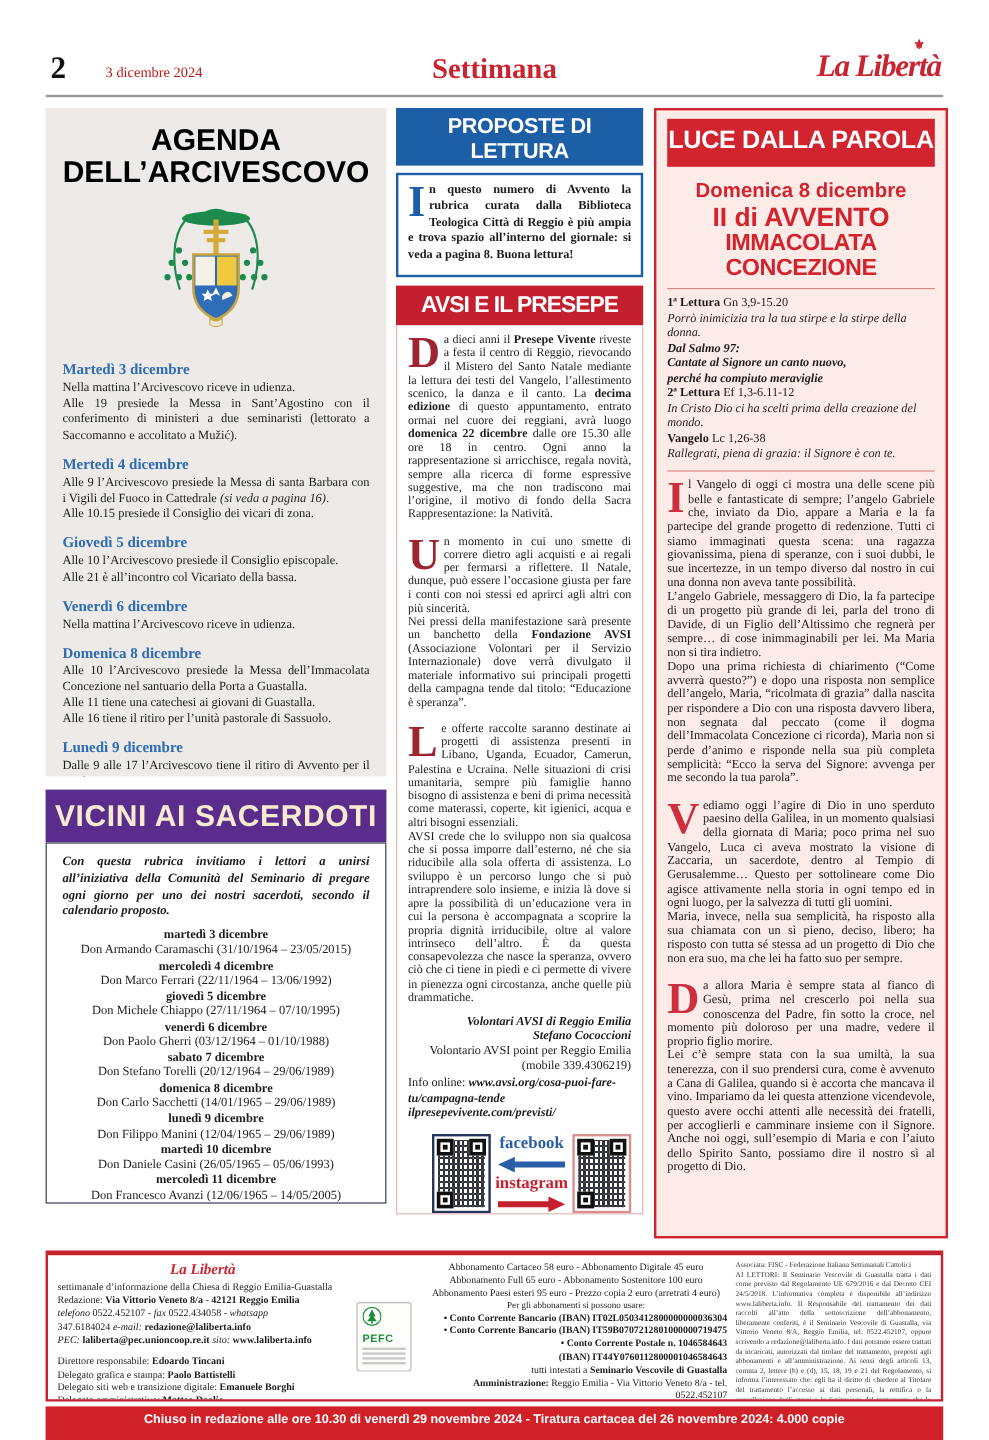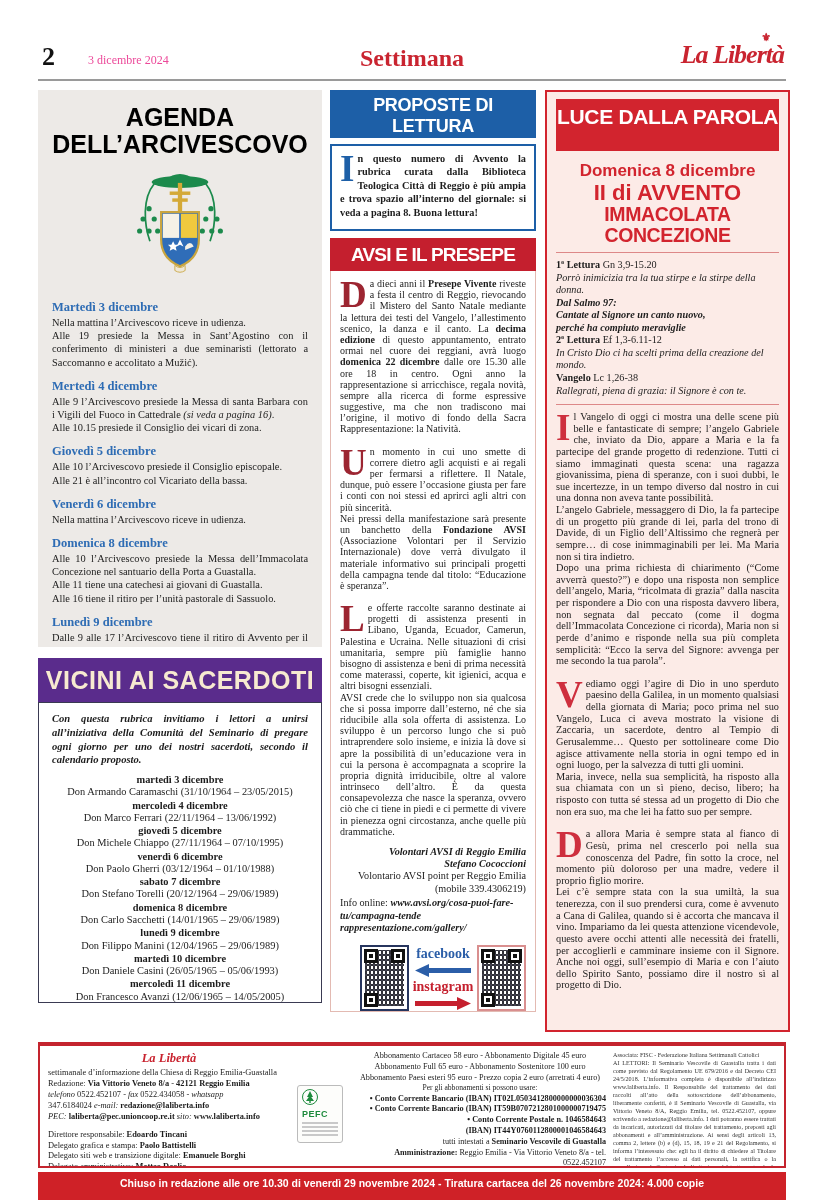--- a/index.html
+++ b/index.html
@@ -1,21 +1,21 @@
 <!DOCTYPE html>
 <html lang="it"><head>
 <meta charset="utf-8">
 <style>
   * { margin:0; padding:0; box-sizing:border-box; }
   body { background:#fff; font-family:"Liberation Serif", serif; color:#1c1c1c; }
   .page { position:relative; width:824px; height:1200px; background:#fff; overflow:hidden; margin:0 auto; }
 
   
   .pagenum { position:absolute; left:42px; top:42px; font:bold 26px "Liberation Serif", serif; color:#111; }
-  .pagedate { position:absolute; left:88px; top:53px; font:12px "Liberation Serif", serif; color:#ec4899; }
+  .pagedate { position:absolute; left:88px; top:53px; font:12px "Liberation Serif", serif; color:#b91c1c; }
   .section-title { position:absolute; left:0; top:45px; width:100%; text-align:center;
                    font:bold 24px "Liberation Serif", serif; color:#c92430; }
   .logo { position:absolute; right:40px; top:40px; font:bold italic 26px "Liberation Serif", serif;
           color:#c92430; letter-spacing:-1px; }
   .logo .mitre { position:absolute; top:-9px; right:14px; font-size:11px; font-style:normal; }
   .head-rule { position:absolute; left:38px; top:79px; width:748px; height:2px; background:#9a9a9a; }
 
   
   .agenda { position:absolute; left:38px; top:90px; width:284px; height:557px;
             background:#edeae7; padding:12px 14px; overflow:hidden; }
@@ -71,21 +71,21 @@
   .finder::after { content:""; position:absolute; inset:2px; background:#111; }
   .f-tl { top:2px; left:2px; } .f-tr { top:2px; right:2px; } .f-bl { bottom:2px; left:2px; }
   .qr-labels { display:flex; flex-direction:column; align-items:center; gap:2px; padding:0 4px; }
   .lbl-fb { font:bold 14px "Liberation Serif", serif; color:#2b5ea8; }
   .lbl-ig { font:bold 14px "Liberation Serif", serif; color:#c5202e; }
 
   
   .luce { position:absolute; left:545px; top:90px; width:245px; height:942px; background:#fcebe7;
           border:2px solid #d2242e; padding:7px 9px; overflow:hidden; }
   .luce-bar { background:#d2242e; color:#fff; font:bold 21px "Liberation Sans", sans-serif;
-              text-align:center; line-height:36px; height:52px; letter-spacing:-.3px; }
+              text-align:center; line-height:36px; height:40px; letter-spacing:-.3px; }
   .luce-date { text-align:center; font:bold 17px "Liberation Sans", sans-serif; color:#d2242e; margin-top:10px; }
   .luce-h1 { text-align:center; font:bold 22px "Liberation Sans", sans-serif; color:#d2242e; line-height:1.05; }
   .luce-h2 { text-align:center; font:bold 19.5px "Liberation Sans", sans-serif; color:#d2242e; line-height:1.05; letter-spacing:-.4px; }
   .luce-divider { height:1px; background:#d88; margin:7px 0 6px; }
   .reading-line { font-size:10.2px; line-height:1.23; }
   .luce-art { font-size:10.3px; line-height:1.13; }
 
   
   .footer { position:absolute; left:38px; top:1042px; width:748px; height:126px;
             border:solid #c4242e; border-width:4px 2px 2px; background:#fff;
@@ -231,21 +231,21 @@
       <p><span><span>AVSI crede che lo sviluppo non sia qualcosa che si possa imporre dall’esterno, né che sia riducibile alla sola offerta di assistenza. Lo sviluppo è un percorso lungo che si può intraprendere solo insieme, e inizia là dove si apre la possibilità di un’educazione vera in cui la persona è accompagnata a scoprire la propria dignità irriducibile, oltre al valore intrinseco dell’altro. È da questa consapevolezza che nasce la speranza, ovvero ciò che ci tiene in piedi e ci permette di vivere in pienezza ogni circostanza, anche quelle più drammatiche.</span></span></p>
     </div>
     <div class="avsi-sig">
       <div class="sig-bold">Volontari AVSI di Reggio Emilia</div>
       <div class="sig-bold">Stefano Cococcioni</div>
       <div>Volontario AVSI point per Reggio Emilia</div>
       <div>(mobile 339.4306219)</div>
     </div>
     <div class="avsi-info">
       <span>Info online: </span><span class="info-url">www.avsi.org/cosa-puoi-fare-tu/campagna-tende</span>
-      <div class="info-url">rappresentazione.com/gallery/</div>
+      <div class="info-url">ilpresepevivente.com/previsti/</div>
     </div>
     <div class="qr-row">
       <div class="qr">
         <div class="qr-noise"></div>
         <div class="finder f-tl"></div>
           <div class="finder f-tr"></div>
           <div class="finder f-bl"></div>
       </div>
       <div class="qr-labels">
         <div class="lbl-fb">facebook</div>

